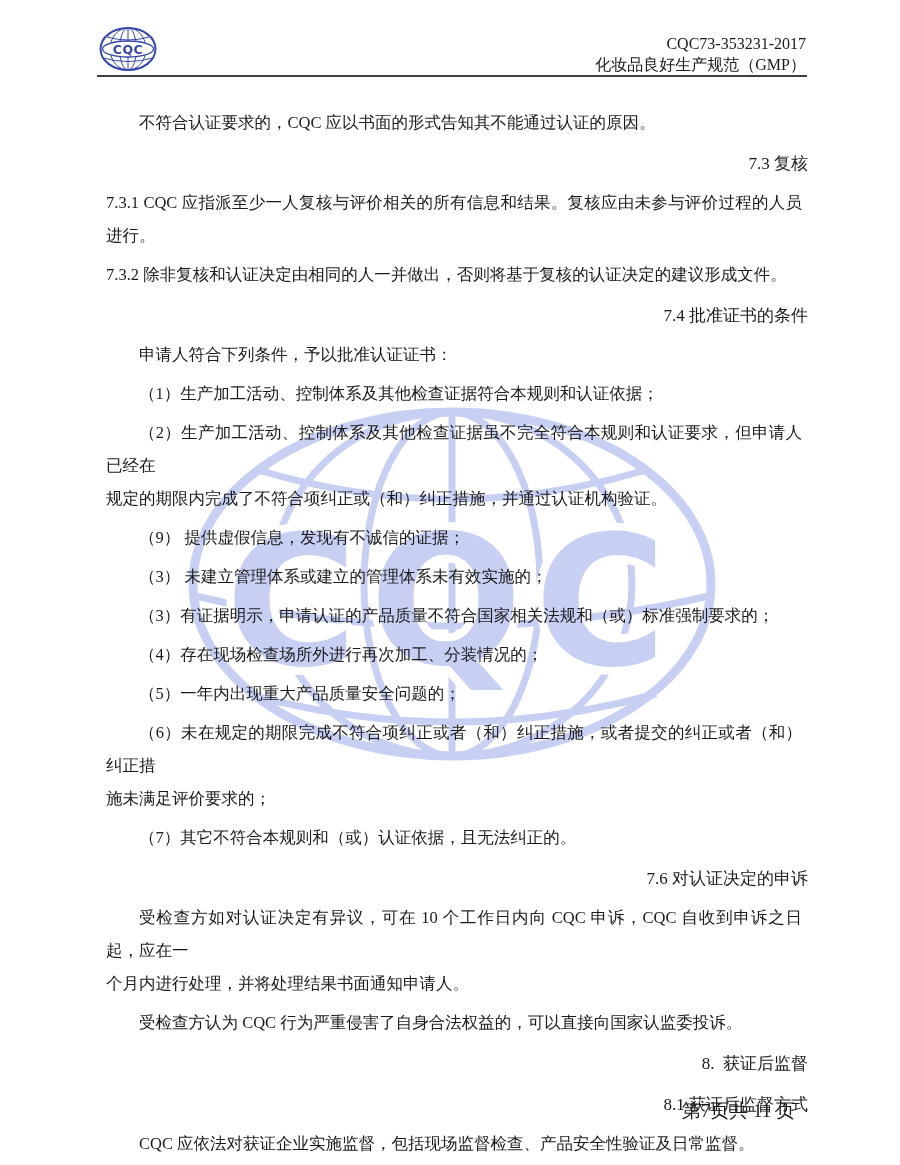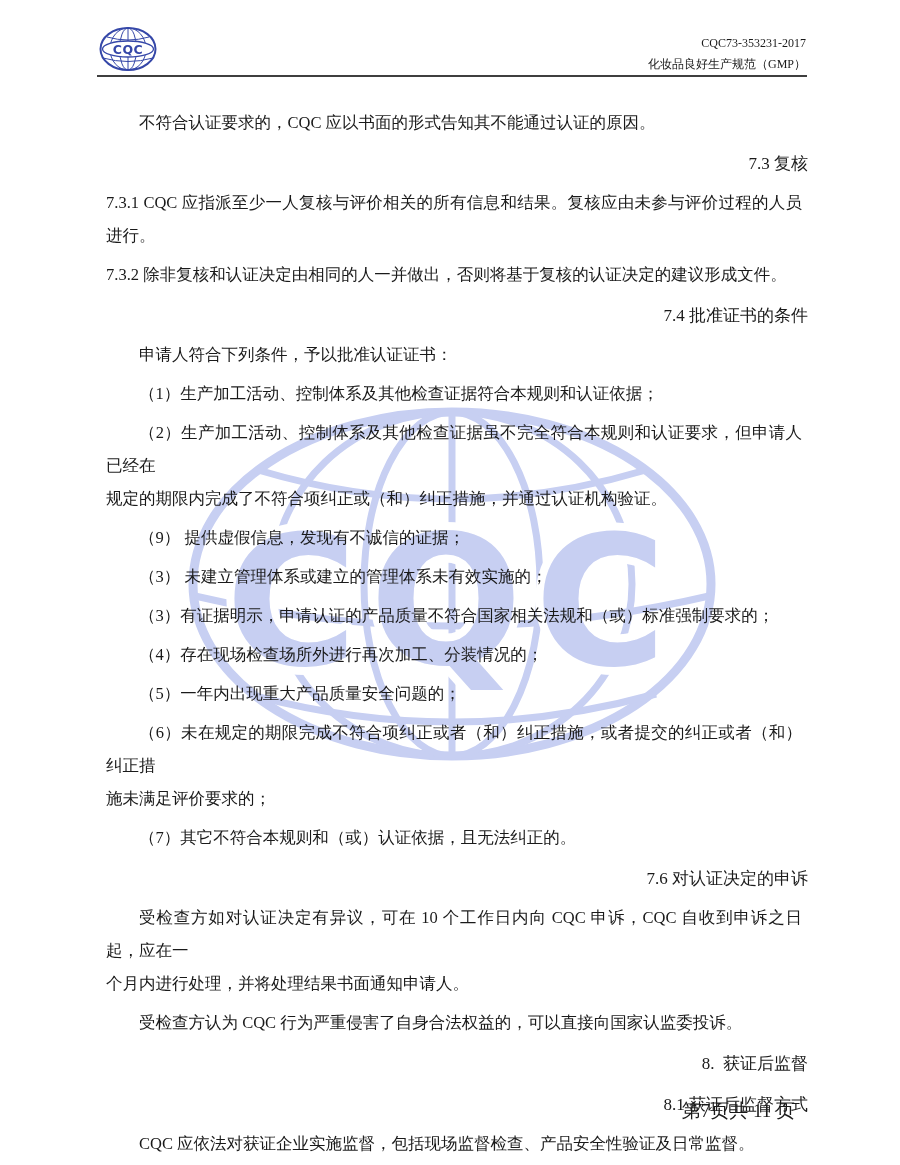--- a/index.html
+++ b/index.html
@@ -14,21 +14,21 @@
 
   
   .logo {
     position:absolute; left:99px; top:27px;
   }
   .header-right {
     position:absolute; top:33px; right:94px;
     text-align:right;
   }
   .doc-number, .doc-title {
-    font-size:12px; line-height:21px; white-space:pre;
+    font-size:16px; line-height:21px; white-space:pre;
   }
   .header-rule {
     position:absolute; top:75px; left:97px; right:93px;
     border-top:2px solid #3f3f3f; height:0;
   }
 
   
   .watermark {
     position:absolute; left:187px; top:406px;
     pointer-events:none;

